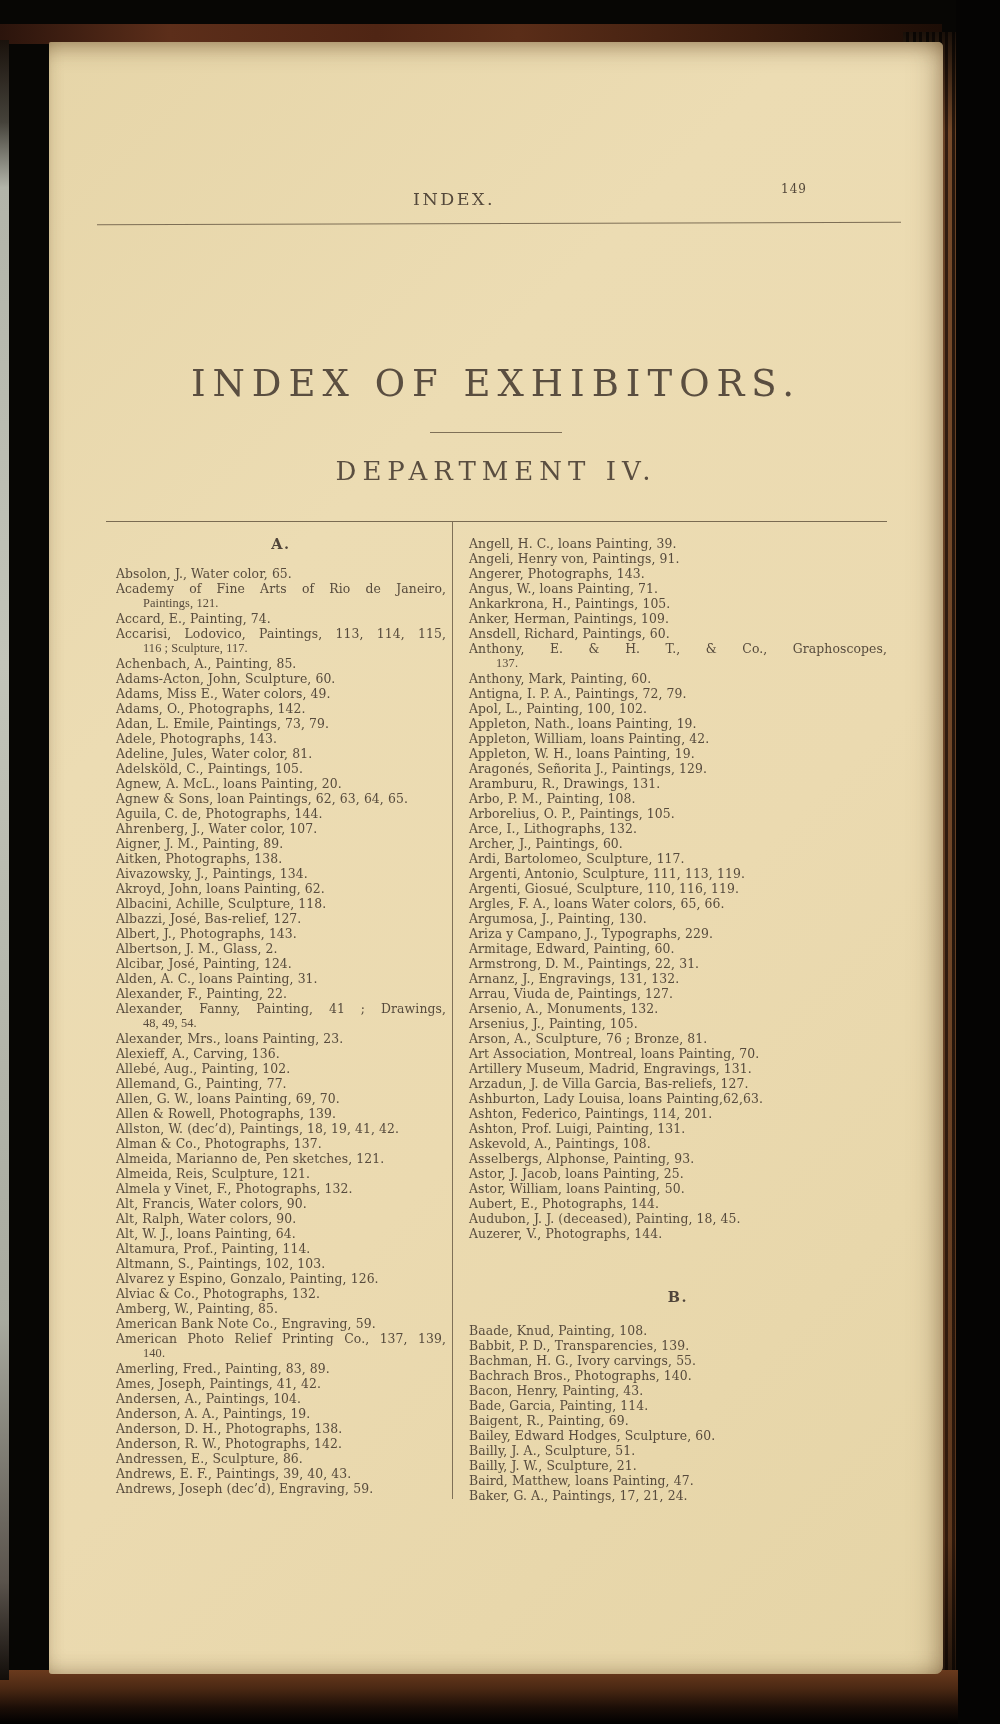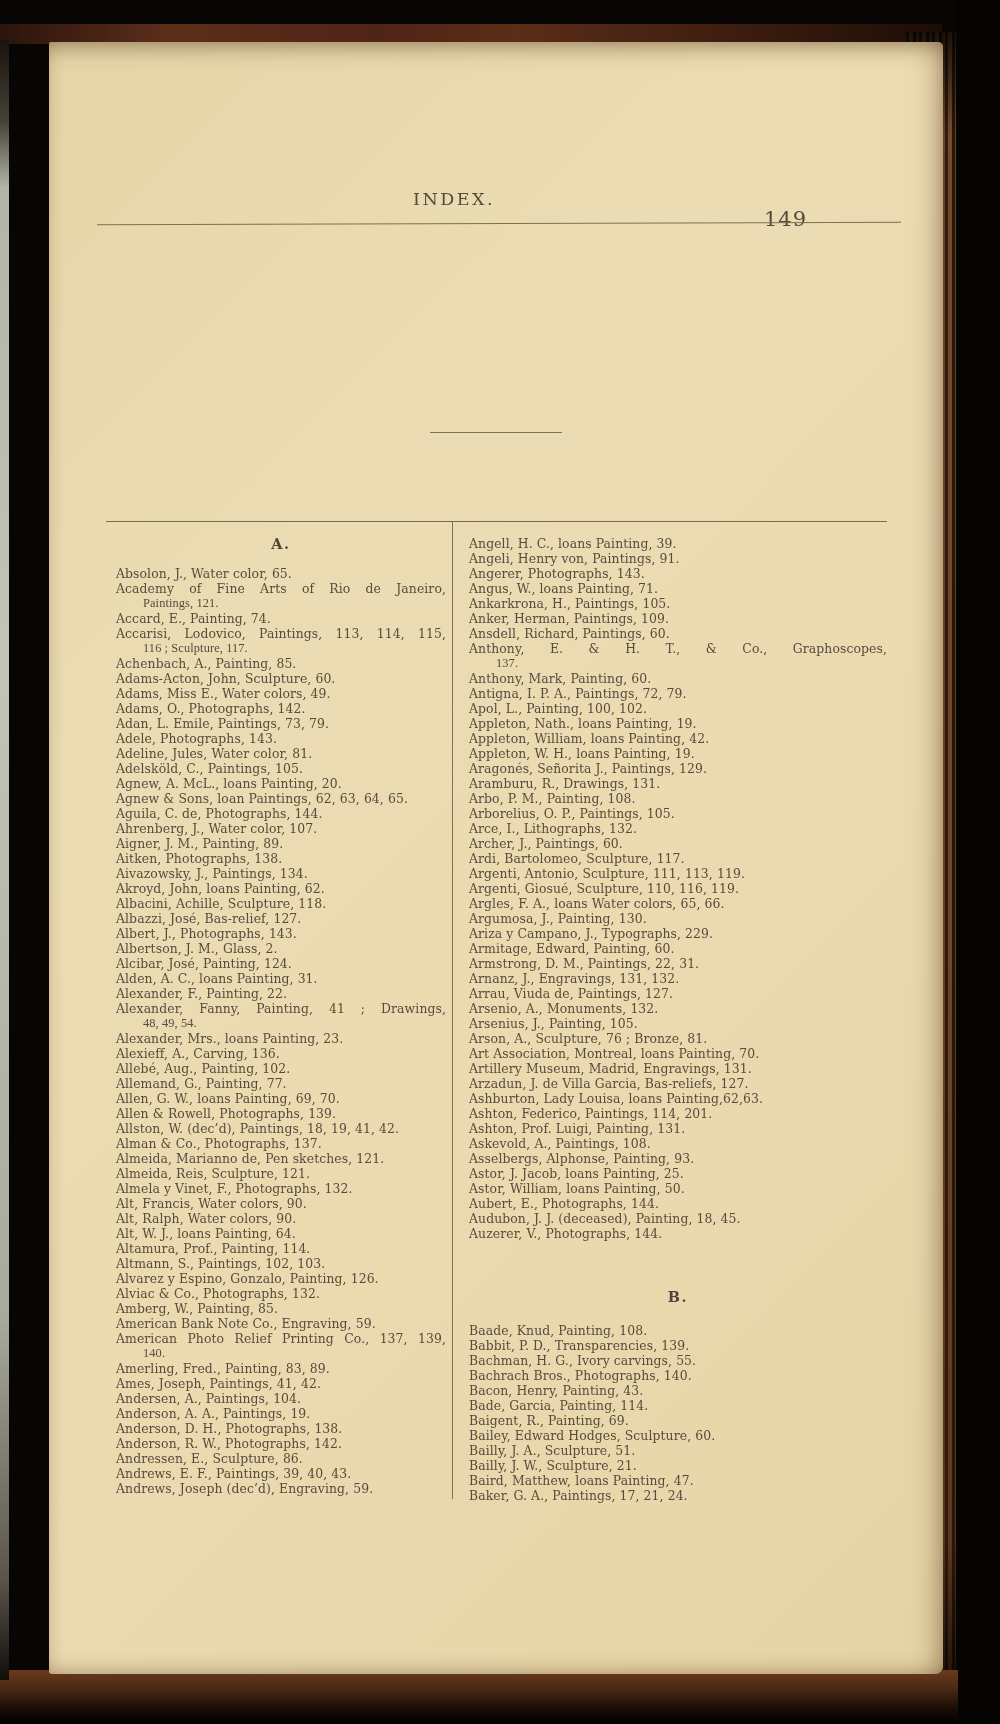--- a/index.html
+++ b/index.html
@@ -23,21 +23,21 @@
   .page { position:absolute; left:9px; top:42px; width:894px; height:1632px;
     background:linear-gradient(135deg,#e6d5a8 0%,#ecdcb3 30%,#ebdab0 60%,#e5d4a6 100%);
     border-radius:2px 5px 8px 3px;
     box-shadow: inset 0 16px 24px -14px rgba(96,66,34,.6),
                 inset -18px 0 30px -16px rgba(96,66,34,.55),
                 inset 4px -12px 22px -14px rgba(96,66,34,.45);
     color:#574b3d;margin-left:40px; }
 
   .running-head { position:absolute; top:147px; left:0; right:84px; text-align:center;
     font-size:17.5px; letter-spacing:2.5px; color:#55493b; }
-  .page-number { position:absolute; top:165px; right:136px; font-size:21px; letter-spacing:1px; color:#55493b; }
+  .page-number { position:absolute; top:140px; right:136px; font-size:12px; letter-spacing:1px; color:#55493b; }
   .head-rule { position:absolute; top:181px; left:48px; right:42px; border-top:1px solid #7d6e55; transform:rotate(-0.18deg); }
 
   .main-title { position:absolute; top:320px; left:0; width:100%; text-align:center;
     font-size:37px; font-weight:400; letter-spacing:7px; color:#5a4e40; }
   .title-rule { position:absolute; top:390px; left:50%; width:132px; margin-left:-66px; border-top:1px solid #7f7057; }
   .subtitle { position:absolute; top:414px; left:0; width:100%; text-align:center;
     font-size:26px; font-weight:400; letter-spacing:6px; color:#5a4e40; }
 
   .columns { position:absolute; top:479px; left:57px; right:56px;
     border-top:1px solid #7a6b52; display:flex; align-items:flex-start; }
@@ -63,21 +63,23 @@
   <div class="right-page-edges"></div>
   <div class="right-black"></div>
   <div class="bottom-edge"></div>
   <div class="left-gutter-strip"></div>
 
   <div class="page">
     <div class="running-head">INDEX.</div>
     <div class="page-number">149</div>
     <div class="head-rule"></div>
 
+    <div class="main-title">INDEX OF EXHIBITORS.</div>
     <div class="title-rule"></div>
+    <div class="subtitle">DEPARTMENT IV.</div>
 
     <div class="columns">
       <div class="col-left">
         <div class="section-heading head-a">A.</div>
         <div class="entries">
 
             <div class="entry-line">Absolon, J., Water color, 65.</div>
 
             <div class="entry-line j">Academy of Fine Arts of Rio de Janeiro,</div>
 

